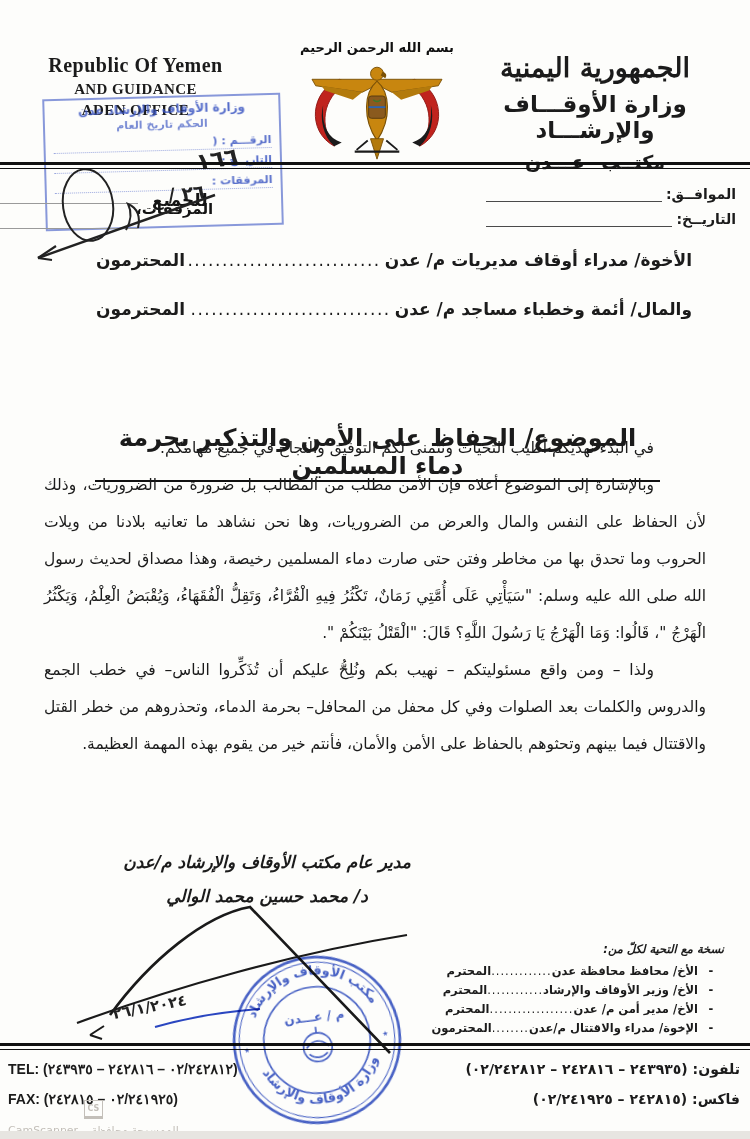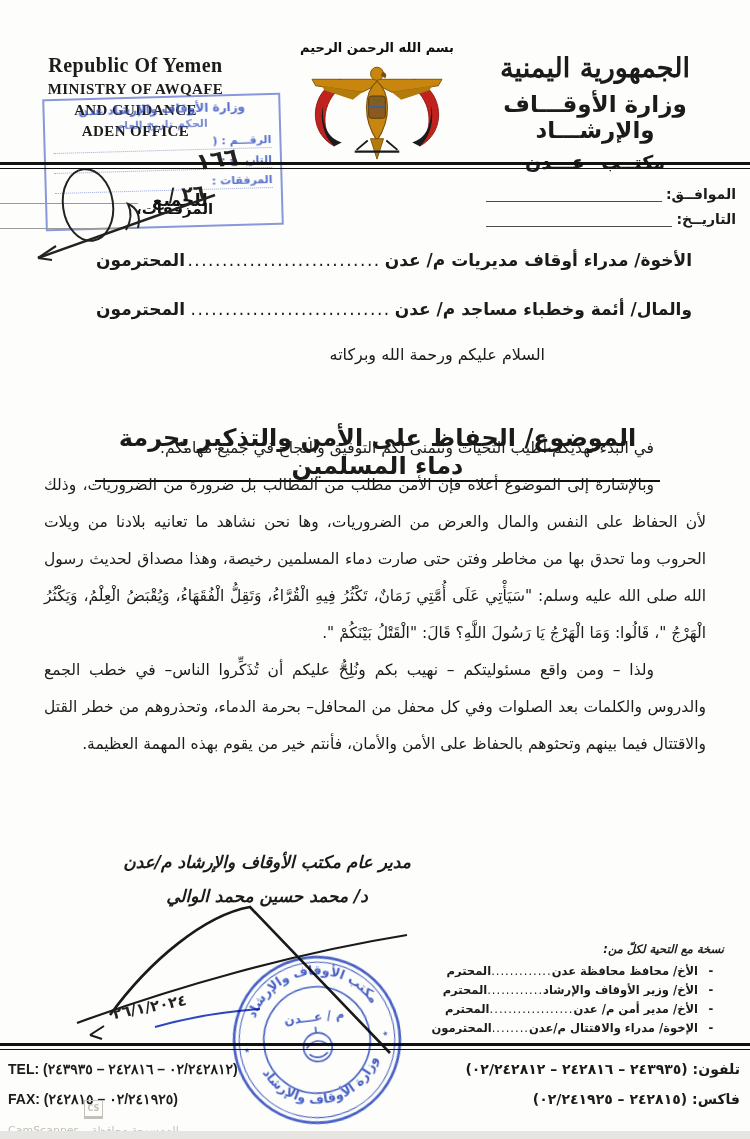--- a/index.html
+++ b/index.html
@@ -88,21 +88,20 @@
   .wm .txt{font-size:11px;direction:rtl;}
   .edge{left:0;top:1131px;width:750px;height:8px;background:#e7e5e1;}
 </style>
 </head>
 <body>
 
 <div id="doc">
 
   <div class="abs en-block">
     <div class="en-country">Republic Of Yemen</div>
-    <div class="en-line">MINISTRY OF AWQAFE</div>
     <div class="en-line">AND GUIDANCE</div>
     <div class="en-line">ADEN OFFICE</div>
   </div>
 
   <div class="abs registry rtl">
     <div class="r1">وزارة الأوقاف والإرشاد عدن</div>
     <div class="r2">الحكم تاريخ العام</div>
     <div class="fld">الرقـــم : (</div>
     <div class="fld">التاريــخ :</div>
     <div class="fld">المرفقات :</div>
@@ -175,21 +174,20 @@
       <span class="dots">................................</span>
       <span>المحترمون</span>
     </div>
     <div class="row">
       <span>والمال/ أئمة وخطباء مساجد م/ عدن</span>
       <span class="dots">................................</span>
       <span>المحترمون</span>
     </div>
   </div>
 
-  <div class="abs greeting rtl">السلام عليكم ورحمة الله وبركاته</div>
 
   <div class="abs subject rtl">الموضوع/ الحفاظ على الأمن والتذكير بحرمة دماء المسلمين</div>
 
   <div class="abs body rtl">
     <p>في البدء نهديكم أطيب التحيات ونتمنى لكم التوفيق والنجاح في جميع مهامكم.</p>
     <p>وبالإشارة إلى الموضوع أعلاه فإن الأمن مطلب من المطالب بل ضرورة من الضروريات، وذلك لأن الحفاظ على النفس والمال والعرض من الضروريات، وها نحن نشاهد ما تعانيه بلادنا من ويلات الحروب وما تحدق بها من مخاطر وفتن حتى صارت دماء المسلمين رخيصة، وهذا مصداق لحديث رسول الله صلى الله عليه وسلم: "سَيَأْتِي عَلَى أُمَّتِي زَمَانٌ، تَكْثُرُ فِيهِ الْقُرَّاءُ، وَتَقِلُّ الْفُقَهَاءُ، وَيُقْبَضُ الْعِلْمُ، وَيَكْثُرُ الْهَرْجُ "، قَالُوا: وَمَا الْهَرْجُ يَا رَسُولَ اللَّهِ؟ قَالَ: "الْقَتْلُ بَيْنَكُمْ ".</p>
     <p>ولذا – ومن واقع مسئوليتكم – نهيب بكم ونُلِحُّ عليكم أن تُذَكِّروا الناس– في خطب الجمع والدروس والكلمات بعد الصلوات وفي كل محفل من المحافل– بحرمة الدماء، وتحذروهم من خطر القتل والاقتتال فيما بينهم وتحثوهم بالحفاظ على الأمن والأمان، فأنتم خير من يقوم بهذه المهمة العظيمة.</p>
   </div>
 
   <div class="abs sig rtl">

